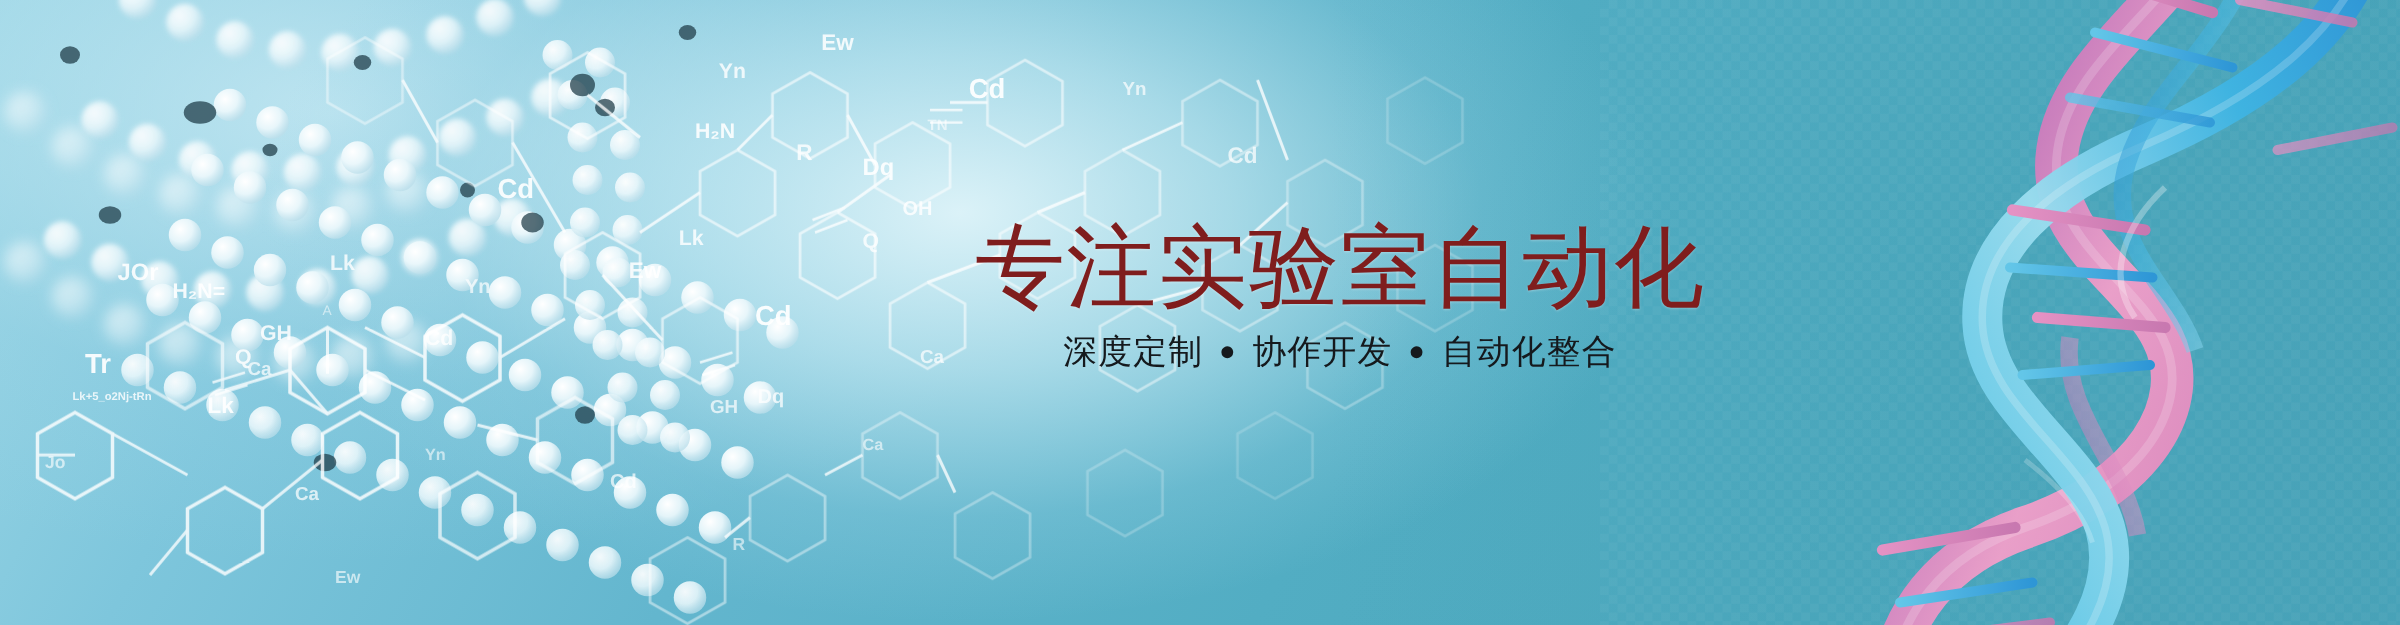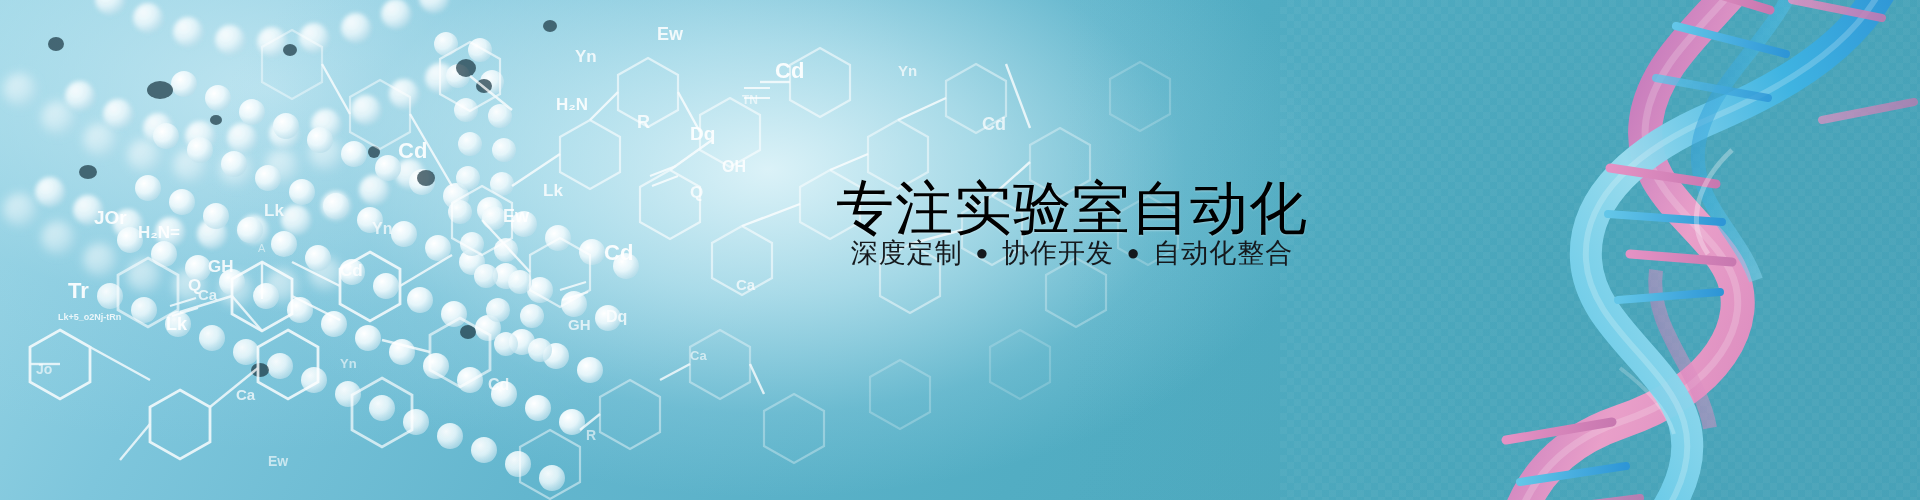--- a/index.html
+++ b/index.html
@@ -53,29 +53,30 @@
 
   
   .copy{
     position:absolute;
     left:752px; top:178px;
     width:640px;
     text-align:center;
     z-index:40;
   }
   .headline{
-    font-size:58px;
+    font-size:72px;
     line-height:1.02;
     font-weight:400;
-    color:#000000;
+    color:#7f1d1d;
     letter-spacing:1px;
     white-space:nowrap;
     text-shadow:0 1px 2px rgba(255,255,255,0.30);
   }
   .subline{
+    margin-top:14px;
     font-size:27px;
     line-height:1.2;
     font-weight:400;
     color:#15191D;
     letter-spacing:1px;
     white-space:nowrap;
   }
   .subline .sep{ font-size:22px; vertical-align:2px; padding:0 4px; }
 </style>
 </head>

